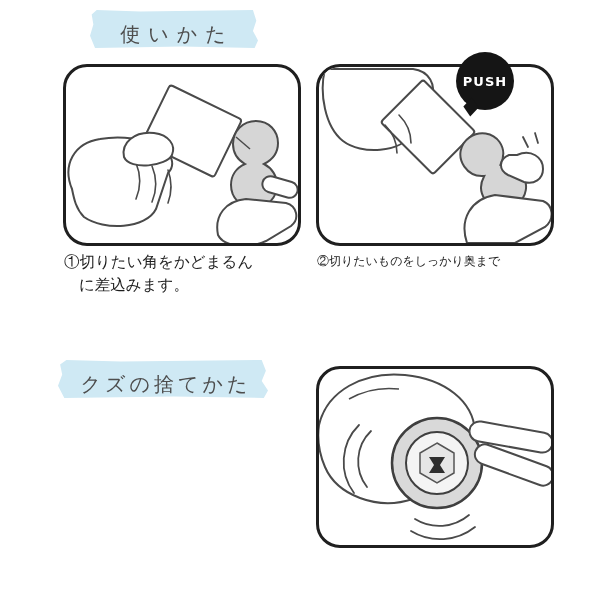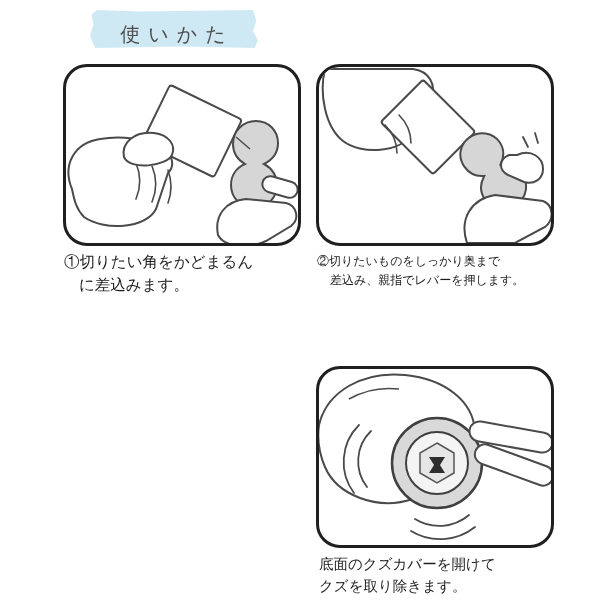--- a/index.html
+++ b/index.html
@@ -92,30 +92,35 @@
         <path d="M 148 176 C 140 152 152 132 176 128 L 224 134 C 234 138 236 152 226 160 L 196 176 Z" fill="#ffffff" stroke="#4a4a4a" stroke-width="2"></path>
         <path d="M 198 88 C 212 82 224 90 224 102 C 224 112 215 118 205 115 L 189 108 C 179 103 180 92 190 88 Z" fill="#ffffff" stroke="#4a4a4a" stroke-width="2"></path>
       </g>
       <g stroke="#4a4a4a" stroke-width="1.8" fill="none" stroke-linecap="round">
         <path d="M 204 70 L 209 80"></path>
         <path d="M 216 66 L 219 76"></path>
       </g>
     </svg>
   </div>
 
+  <div class="push-badge">
+    <span>PUSH</span>
+  </div>
 
   <p class="caption caption-step1">
     <span>①切りたい角をかどまるん</span><br>
     <span class="indent1">に差込みます。</span>
   </p>
   <p class="caption caption-step2">
     <span>②切りたいものをしっかり奥まで</span><br>
-    <span class="indent2">差込み、親指でレバーを押します。</span>
   </p>
 
+  <div class="tape tape-disposal">
+    <span>クズの捨てかた</span>
+  </div>
 
   <div class="panel panel-disposal">
     <svg viewBox="0 0 232 176">
       <g>
         <path d="M 0 56 C 8 22 44 2 86 6 C 126 10 154 32 156 62 C 158 86 146 106 124 116 L 94 130 C 58 142 18 126 6 98 C 0 84 -2 70 0 56 Z" fill="#ffffff" stroke="#4a4a4a" stroke-width="2"></path>
         <path d="M 30 30 C 44 22 62 18 80 20" stroke="#4a4a4a" stroke-width="1.5" fill="none"></path>
       </g>
       <g stroke="#4a4a4a" stroke-width="1.8" fill="none" stroke-linecap="round">
         <path d="M 52 62 A 42 42 0 0 0 48 118"></path>
         <path d="M 40 56 A 52 52 0 0 0 35 124"></path>
@@ -130,18 +135,14 @@
         <rect x="150" y="58" width="84" height="20" rx="10" transform="rotate(10 192 68)" fill="#ffffff" stroke="#4a4a4a" stroke-width="2"></rect>
         <rect x="154" y="86" width="82" height="20" rx="10" transform="rotate(20 195 96)" fill="#ffffff" stroke="#4a4a4a" stroke-width="2"></rect>
       </g>
       <g stroke="#4a4a4a" stroke-width="1.8" fill="none" stroke-linecap="round">
         <path d="M 150 146 A 46 46 0 0 1 96 150"></path>
         <path d="M 156 158 A 56 56 0 0 1 92 162"></path>
       </g>
     </svg>
   </div>
 
-  <p class="caption caption-disposal">
-    <span>底面のクズカバーを開けて</span><br>
-    <span>クズを取り除きます。</span>
-  </p>
 
 </div>
 
 </body></html>

